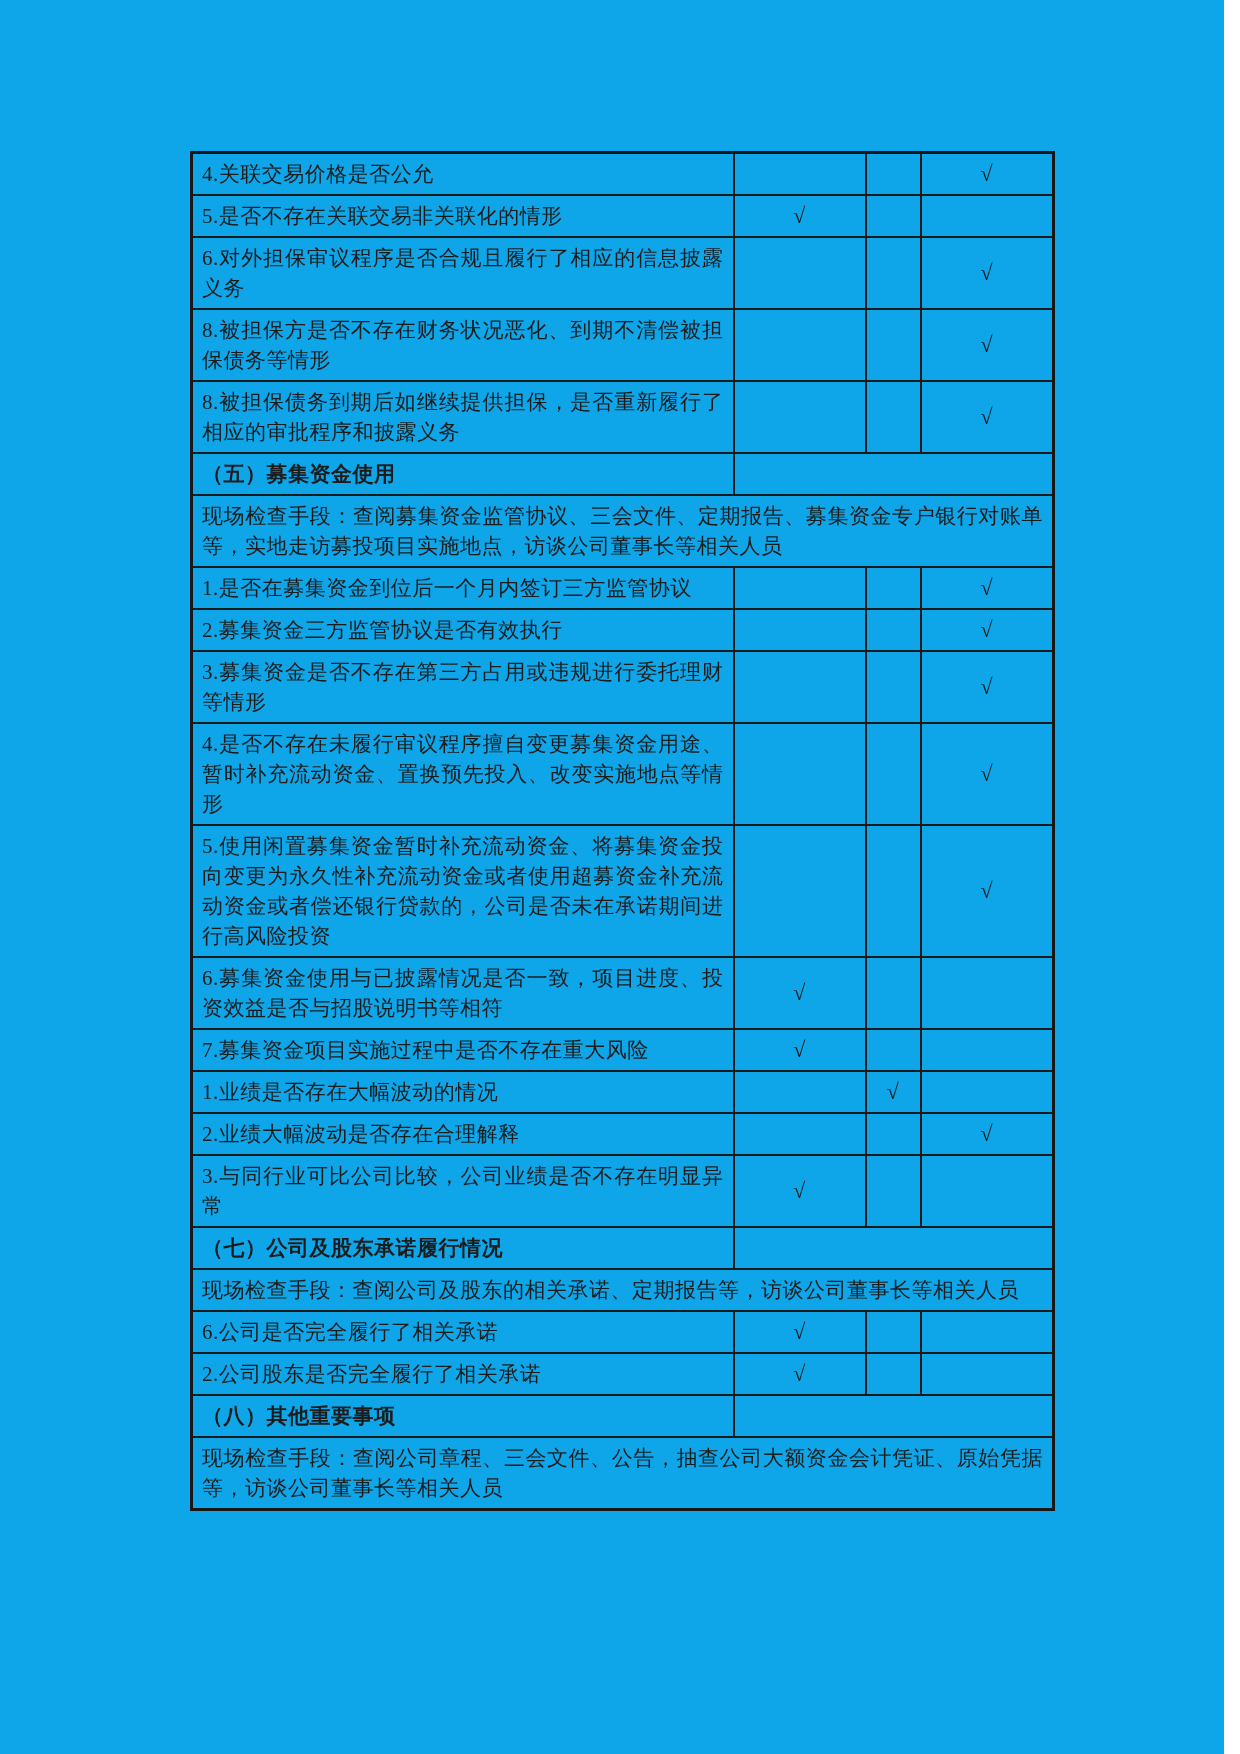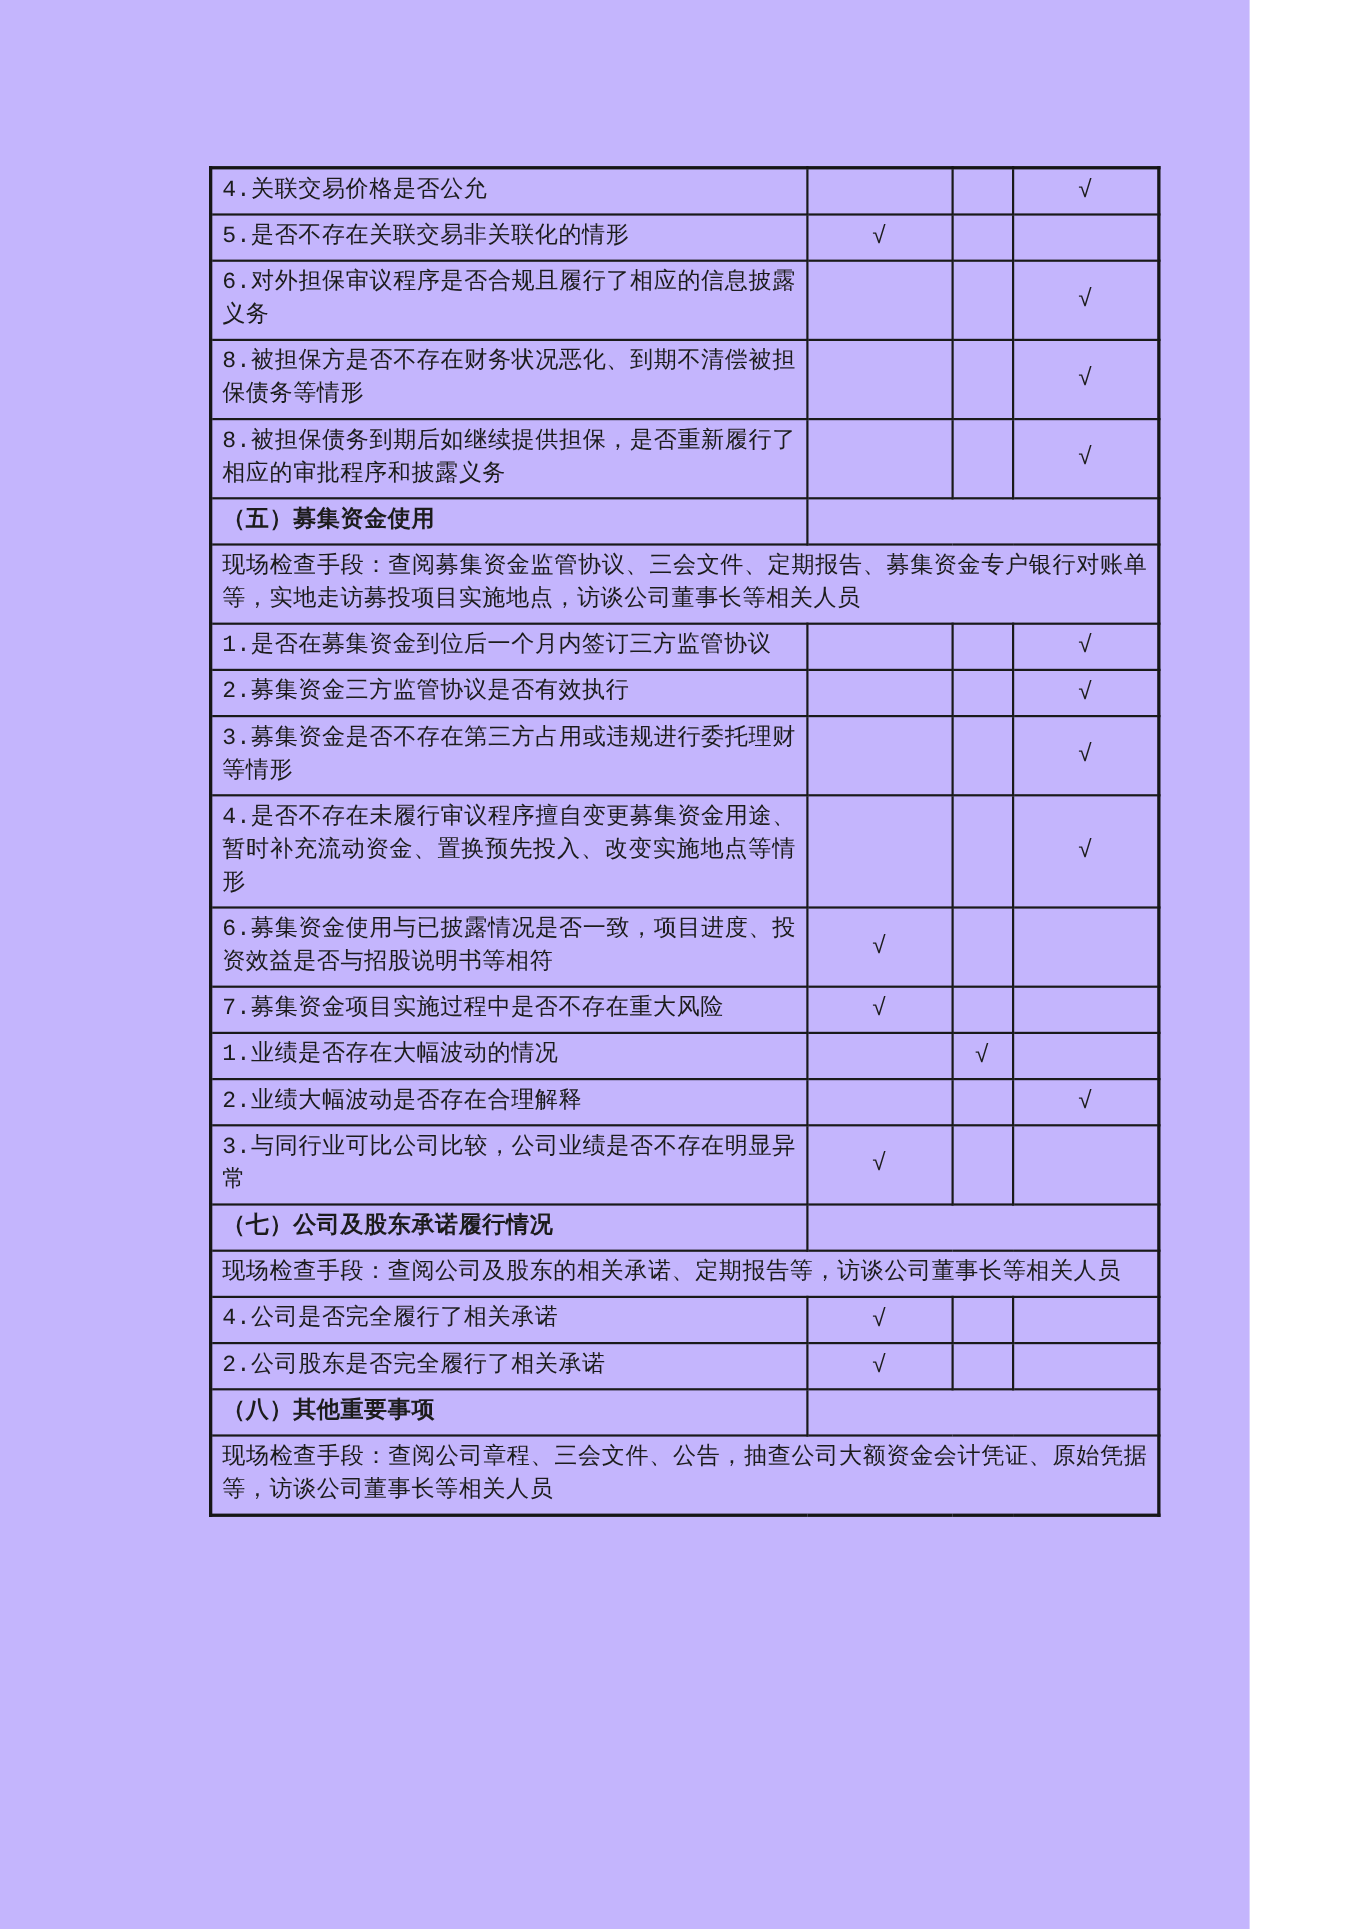--- a/index.html
+++ b/index.html
@@ -10,24 +10,23 @@
   body {
     width: 1240px;
     height: 1754px;
     position: relative;
     font-family: "Liberation Serif", "DejaVu Serif", serif;
     color: #1c1c1c;
   }
   .page {
     position: absolute;
     left: 0; top: 0;
-    width: 1136px;
+    width: 1224px;
     height: 1754px;
-    background: #c4b5fd;
-    font-family: Liberation Mono, monospace;
+    background: #0ea5e9;
   }
   table.checklist {
     position: absolute;
     left: 190px;
     top: 151px;
     width: 862px;
     border-collapse: collapse;
     table-layout: fixed;
     border: 3px solid #161616;
   }
@@ -124,20 +123,26 @@
           <td class="check-cell"></td>
           <td class="check-cell"><span class="check-mark">√</span></td>
         </tr>
         <tr class="question-row">
           <td class="question-cell">4.是否不存在未履行审议程序擅自变更募集资金用途、暂时补充流动资金、置换预先投入、改变实施地点等情形</td>
           <td class="check-cell"></td>
           <td class="check-cell"></td>
           <td class="check-cell"><span class="check-mark">√</span></td>
         </tr>
         <tr class="question-row">
+          <td class="question-cell">5.使用闲置募集资金暂时补充流动资金、将募集资金投向变更为永久性补充流动资金或者使用超募资金补充流动资金或者偿还银行贷款的，公司是否未在承诺期间进行高风险投资</td>
+          <td class="check-cell"></td>
+          <td class="check-cell"></td>
+          <td class="check-cell"><span class="check-mark">√</span></td>
+        </tr>
+        <tr class="question-row">
           <td class="question-cell">6.募集资金使用与已披露情况是否一致，项目进度、投资效益是否与招股说明书等相符</td>
           <td class="check-cell"><span class="check-mark">√</span></td>
           <td class="check-cell"></td>
           <td class="check-cell"></td>
         </tr>
         <tr class="question-row">
           <td class="question-cell">7.募集资金项目实施过程中是否不存在重大风险</td>
           <td class="check-cell"><span class="check-mark">√</span></td>
           <td class="check-cell"></td>
           <td class="check-cell"></td>
@@ -161,21 +166,21 @@
           <td class="check-cell"></td>
         </tr>
         <tr class="section-row">
           <td class="section-title-cell">（七）公司及股东承诺履行情况</td>
           <td colspan="3" class="section-spacer-cell"></td>
         </tr>
         <tr class="method-row">
           <td colspan="4" class="method-cell">现场检查手段：查阅公司及股东的相关承诺、定期报告等，访谈公司董事长等相关人员</td>
         </tr>
         <tr class="question-row">
-          <td class="question-cell">4.公司是否完全履行了相关承诺</td>
+          <td class="question-cell">6.公司是否完全履行了相关承诺</td>
           <td class="check-cell"><span class="check-mark">√</span></td>
           <td class="check-cell"></td>
           <td class="check-cell"></td>
         </tr>
         <tr class="question-row">
           <td class="question-cell">2.公司股东是否完全履行了相关承诺</td>
           <td class="check-cell"><span class="check-mark">√</span></td>
           <td class="check-cell"></td>
           <td class="check-cell"></td>
         </tr>

